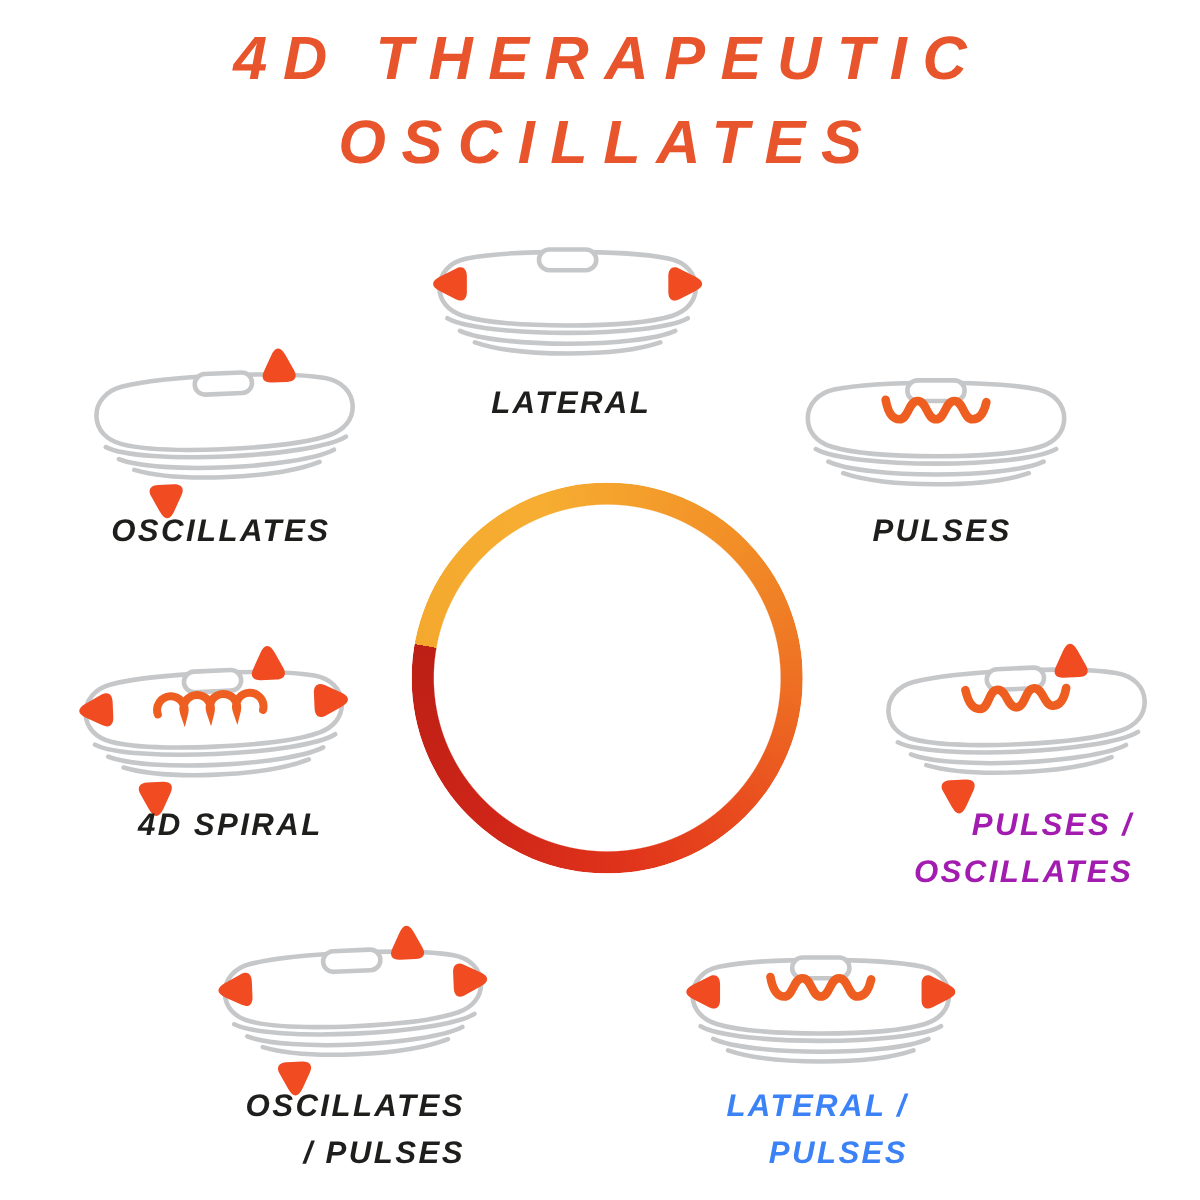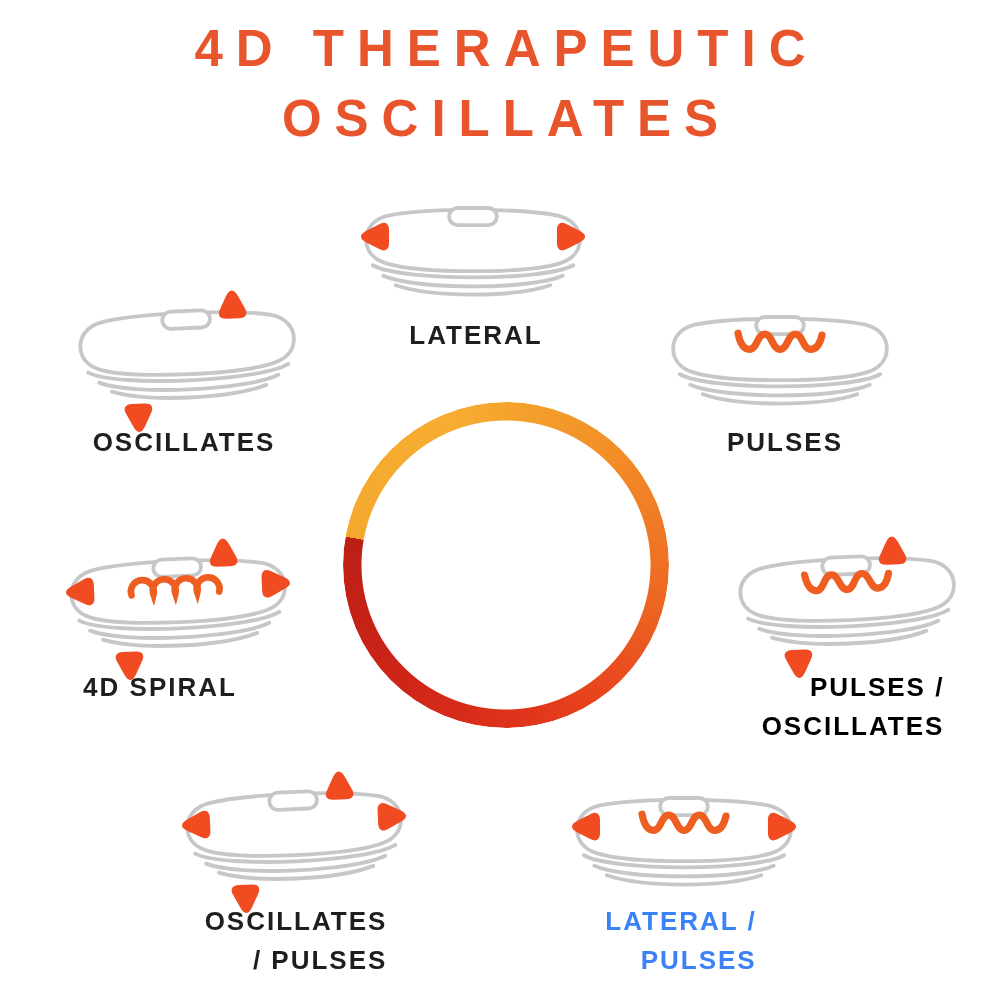--- a/index.html
+++ b/index.html
@@ -1,18 +1,18 @@
 <!DOCTYPE html>
 <html><head>
 <meta charset="utf-8">
 <style>
   html,body{margin:0;padding:0;background:#ffffff;}
   #canvas{
     position:relative;width:985px;height:1000px;background:#ffffff;
-    overflow:hidden;font-family:"Liberation Sans",sans-serif;
+    overflow:hidden;font-family:"Liberation Sans",sans-serif;font-style:italic;
   }
   .title{
     position:absolute;left:0;top:14px;width:1000px;text-align:center;
     font-weight:700;font-size:51px;letter-spacing:13px;text-indent:13px;
     line-height:70px;
   }
   .ring{position:absolute;border-radius:50%;}
   .device{position:absolute;}
   .device svg{display:block;overflow:visible;}
   .device.tilted svg{transform:rotate(-2.5deg);}
@@ -82,38 +82,38 @@
           <path fill="none" stroke="#C6C7C9" stroke-width="4" stroke-linecap="round" d="M21,93 C54,108 176,108 209,93"></path>
           <path fill="none" stroke="#C6C7C9" stroke-width="4" stroke-linecap="round" d="M34,103 C72,116 158,116 196,103"></path>
           <rect x="90" y="22" width="50" height="18" rx="9" fill="#fff" stroke="#C6C7C9" stroke-width="4"></rect>
           <path fill="none" stroke="#EE5E20" stroke-width="7" stroke-linecap="round" d="M66,58 a12,12 0 1 1 23,0 a12,12 0 1 1 23,0 a12,12 0 1 1 23,0 a12,12 0 1 1 23,0"></path>
           <path d="M17,1.5 C19.4,1.5 21.4,3.8 23.4,7.7 L30.3,21.3 C33.4,27.4 30.1,31 23.8,31 L10.2,31 C3.9,31 0.6,27.4 3.7,21.3 L10.6,7.7 C12.6,3.8 14.6,1.5 17,1.5 Z" fill="#F04B21" transform="translate(-5,36) rotate(-90 17 16)"></path>
           <path d="M17,1.5 C19.4,1.5 21.4,3.8 23.4,7.7 L30.3,21.3 C33.4,27.4 30.1,31 23.8,31 L10.2,31 C3.9,31 0.6,27.4 3.7,21.3 L10.6,7.7 C12.6,3.8 14.6,1.5 17,1.5 Z" fill="#F04B21" transform="translate(201,36) rotate(90 17 16)"></path>
           <path d="M17,1.5 C19.4,1.5 21.4,3.8 23.4,7.7 L30.3,21.3 C33.4,27.4 30.1,31 23.8,31 L10.2,31 C3.9,31 0.6,27.4 3.7,21.3 L10.6,7.7 C12.6,3.8 14.6,1.5 17,1.5 Z" fill="#F04B21" transform="translate(147,1)"></path>
           <path d="M17,1.5 C19.4,1.5 21.4,3.8 23.4,7.7 L30.3,21.3 C33.4,27.4 30.1,31 23.8,31 L10.2,31 C3.9,31 0.6,27.4 3.7,21.3 L10.6,7.7 C12.6,3.8 14.6,1.5 17,1.5 Z" fill="#F04B21" transform="translate(44,116) rotate(180 17 16)"></path>
         </svg>
       </div>
-      <div class="mode-label" style="left: 160px; top: 668px; color: rgb(30, 30, 28);">
+      <div class="mode-label" style="left: 192px; top: 668px; color: rgb(30, 30, 28);">
         <div>4D SPIRAL</div>
       </div>
       <div class="device tilted" style="left: 738px; top: 536px;">
         <svg width="220" height="145" viewBox="0 0 230 152" xmlns="http://www.w3.org/2000/svg">
           <path fill="#fff" stroke="#C6C7C9" stroke-width="4" d="M26,30 C64,22 166,22 204,30 C218,33 227,43 227,55 C227,67 219,76 206,80 C170,91 60,91 24,80 C11,76 3,67 3,55 C3,43 12,33 26,30 Z"></path>
           <path fill="none" stroke="#C6C7C9" stroke-width="4" stroke-linecap="round" d="M10,82 C40,99 190,99 220,82"></path>
           <path fill="none" stroke="#C6C7C9" stroke-width="4" stroke-linecap="round" d="M21,93 C54,108 176,108 209,93"></path>
           <path fill="none" stroke="#C6C7C9" stroke-width="4" stroke-linecap="round" d="M34,103 C72,116 158,116 196,103"></path>
           <rect x="90" y="22" width="50" height="18" rx="9" fill="#fff" stroke="#C6C7C9" stroke-width="4"></rect>
           <g transform="translate(68,33)">
             <path fill="none" stroke="#EE5E20" stroke-width="7.5" stroke-linecap="round" stroke-linejoin="round" d="M3,6 C5,17 9,23 15,23 C23,23 23,7 31,7 C39,7 39,23 47,23 C55,23 55,7 63,7 C71,7 71,23 79,23 C85,23 89,17 91,8"></path>
           </g>
           <path d="M17,1.5 C19.4,1.5 21.4,3.8 23.4,7.7 L30.3,21.3 C33.4,27.4 30.1,31 23.8,31 L10.2,31 C3.9,31 0.6,27.4 3.7,21.3 L10.6,7.7 C12.6,3.8 14.6,1.5 17,1.5 Z" fill="#F04B21" transform="translate(147,1)"></path>
           <path d="M17,1.5 C19.4,1.5 21.4,3.8 23.4,7.7 L30.3,21.3 C33.4,27.4 30.1,31 23.8,31 L10.2,31 C3.9,31 0.6,27.4 3.7,21.3 L10.6,7.7 C12.6,3.8 14.6,1.5 17,1.5 Z" fill="#F04B21" transform="translate(44,116) rotate(180 17 16)"></path>
         </svg>
       </div>
-      <div class="mode-label" style="left: 853px; top: 668px; color: #000000;">
+      <div class="mode-label" style="left: 853px; top: 668px; color: #a21caf;">
         <div>PULSES /</div>
         <div>OSCILLATES</div>
       </div>
       <div class="device tilted" style="left: 185px; top: 771px;">
         <svg width="220" height="145" viewBox="0 0 230 152" xmlns="http://www.w3.org/2000/svg">
           <path fill="#fff" stroke="#C6C7C9" stroke-width="4" d="M26,30 C64,22 166,22 204,30 C218,33 227,43 227,55 C227,67 219,76 206,80 C170,91 60,91 24,80 C11,76 3,67 3,55 C3,43 12,33 26,30 Z"></path>
           <path fill="none" stroke="#C6C7C9" stroke-width="4" stroke-linecap="round" d="M10,82 C40,99 190,99 220,82"></path>
           <path fill="none" stroke="#C6C7C9" stroke-width="4" stroke-linecap="round" d="M21,93 C54,108 176,108 209,93"></path>
           <path fill="none" stroke="#C6C7C9" stroke-width="4" stroke-linecap="round" d="M34,103 C72,116 158,116 196,103"></path>
           <rect x="90" y="22" width="50" height="18" rx="9" fill="#fff" stroke="#C6C7C9" stroke-width="4"></rect>

